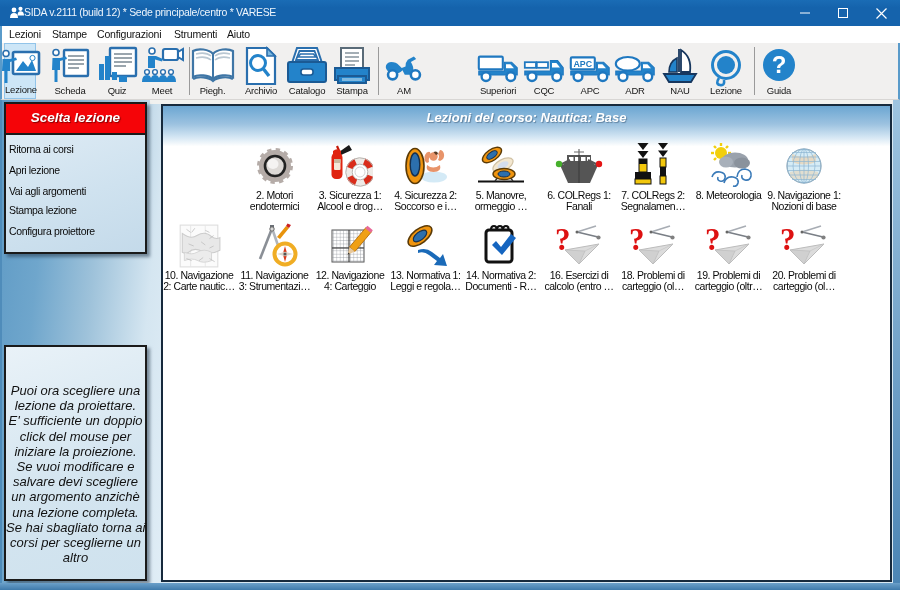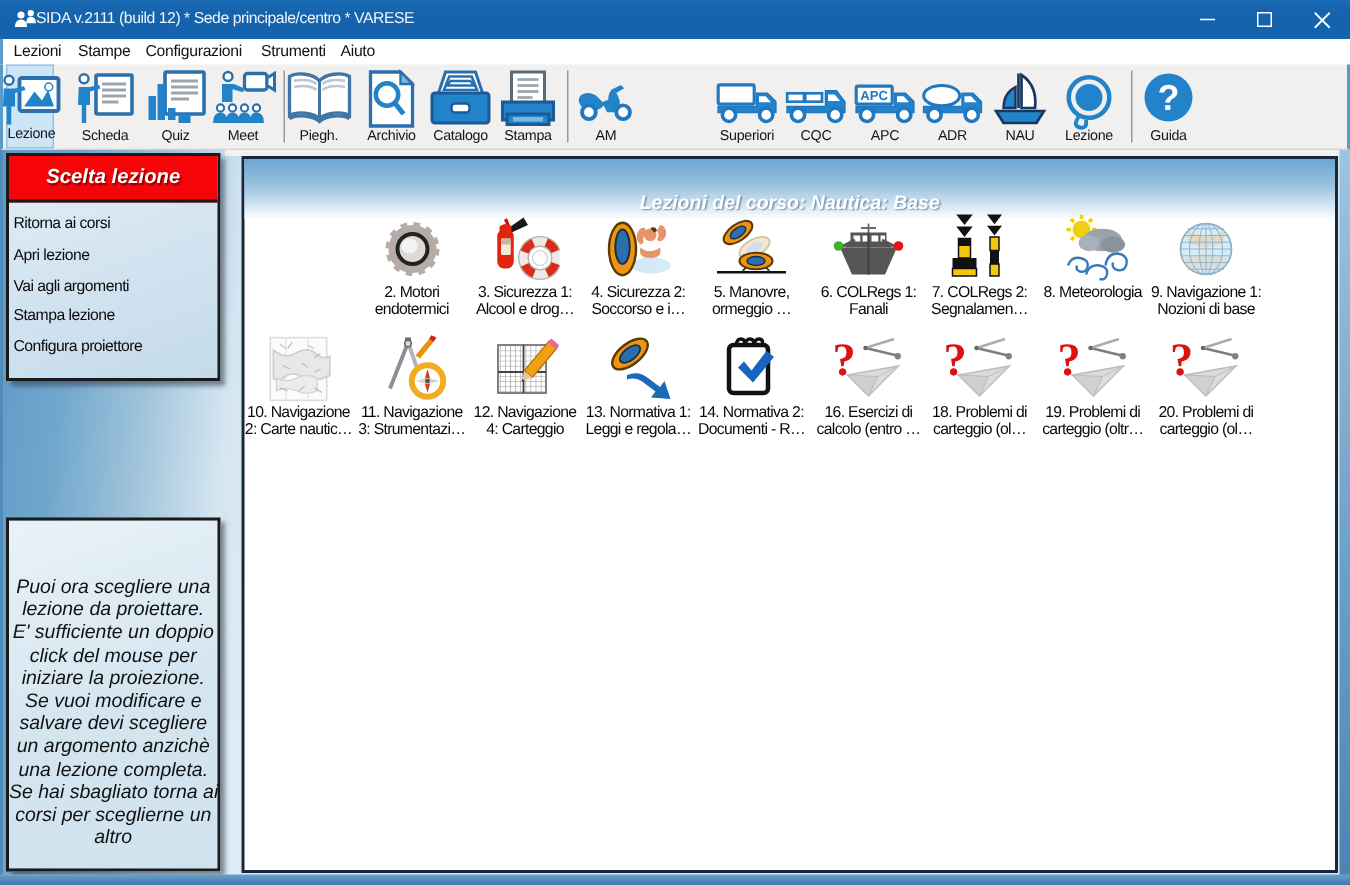--- a/index.html
+++ b/index.html
@@ -57,21 +57,21 @@
   background:linear-gradient(160deg, #e9f2f8 0%, #d4e5f0 55%, #cfe2ee 100%);
   border:2px solid #1a1a1a; box-shadow:3px 3px 3px rgba(40,60,80,.55);
   font-style:italic; font-size:13px; color:#111; text-align:center; padding:36px 0 0 0;
   line-height:15.2px; white-space:nowrap; }
 
 
 #main { position:absolute; left:161px; top:4px; width:731px; height:478px;
   background:#ffffff; border:2px solid #16293c; }
 #mainhdr { height:40px; background:linear-gradient(#6ba6d2 0%, #9cc2e0 45%, #cfe3f2 75%, #fdfefe 100%);
   color:#fff; font-weight:bold; font-style:italic; font-size:13px; text-align:center;
-  padding-top:21px; text-shadow:1px 1px 1px rgba(60,90,120,.6); }
+  padding-top:4px; text-shadow:1px 1px 1px rgba(60,90,120,.6); }
 .cell { position:absolute; width:76px; text-align:center; }
 .cell .ic { height:44px; position:relative; }
 .cell .ic svg { position:absolute; left:50%; top:50%; transform:translate(-50%,-50%); }
 .cell .tx { font-size:10.5px; letter-spacing:-0.45px; line-height:11px; color:#0a0a0a; margin-top:2px; white-space:nowrap; }
 </style>
 </head>
 <body>
 
 <div id="titlebar">
   <span id="titleicon">

